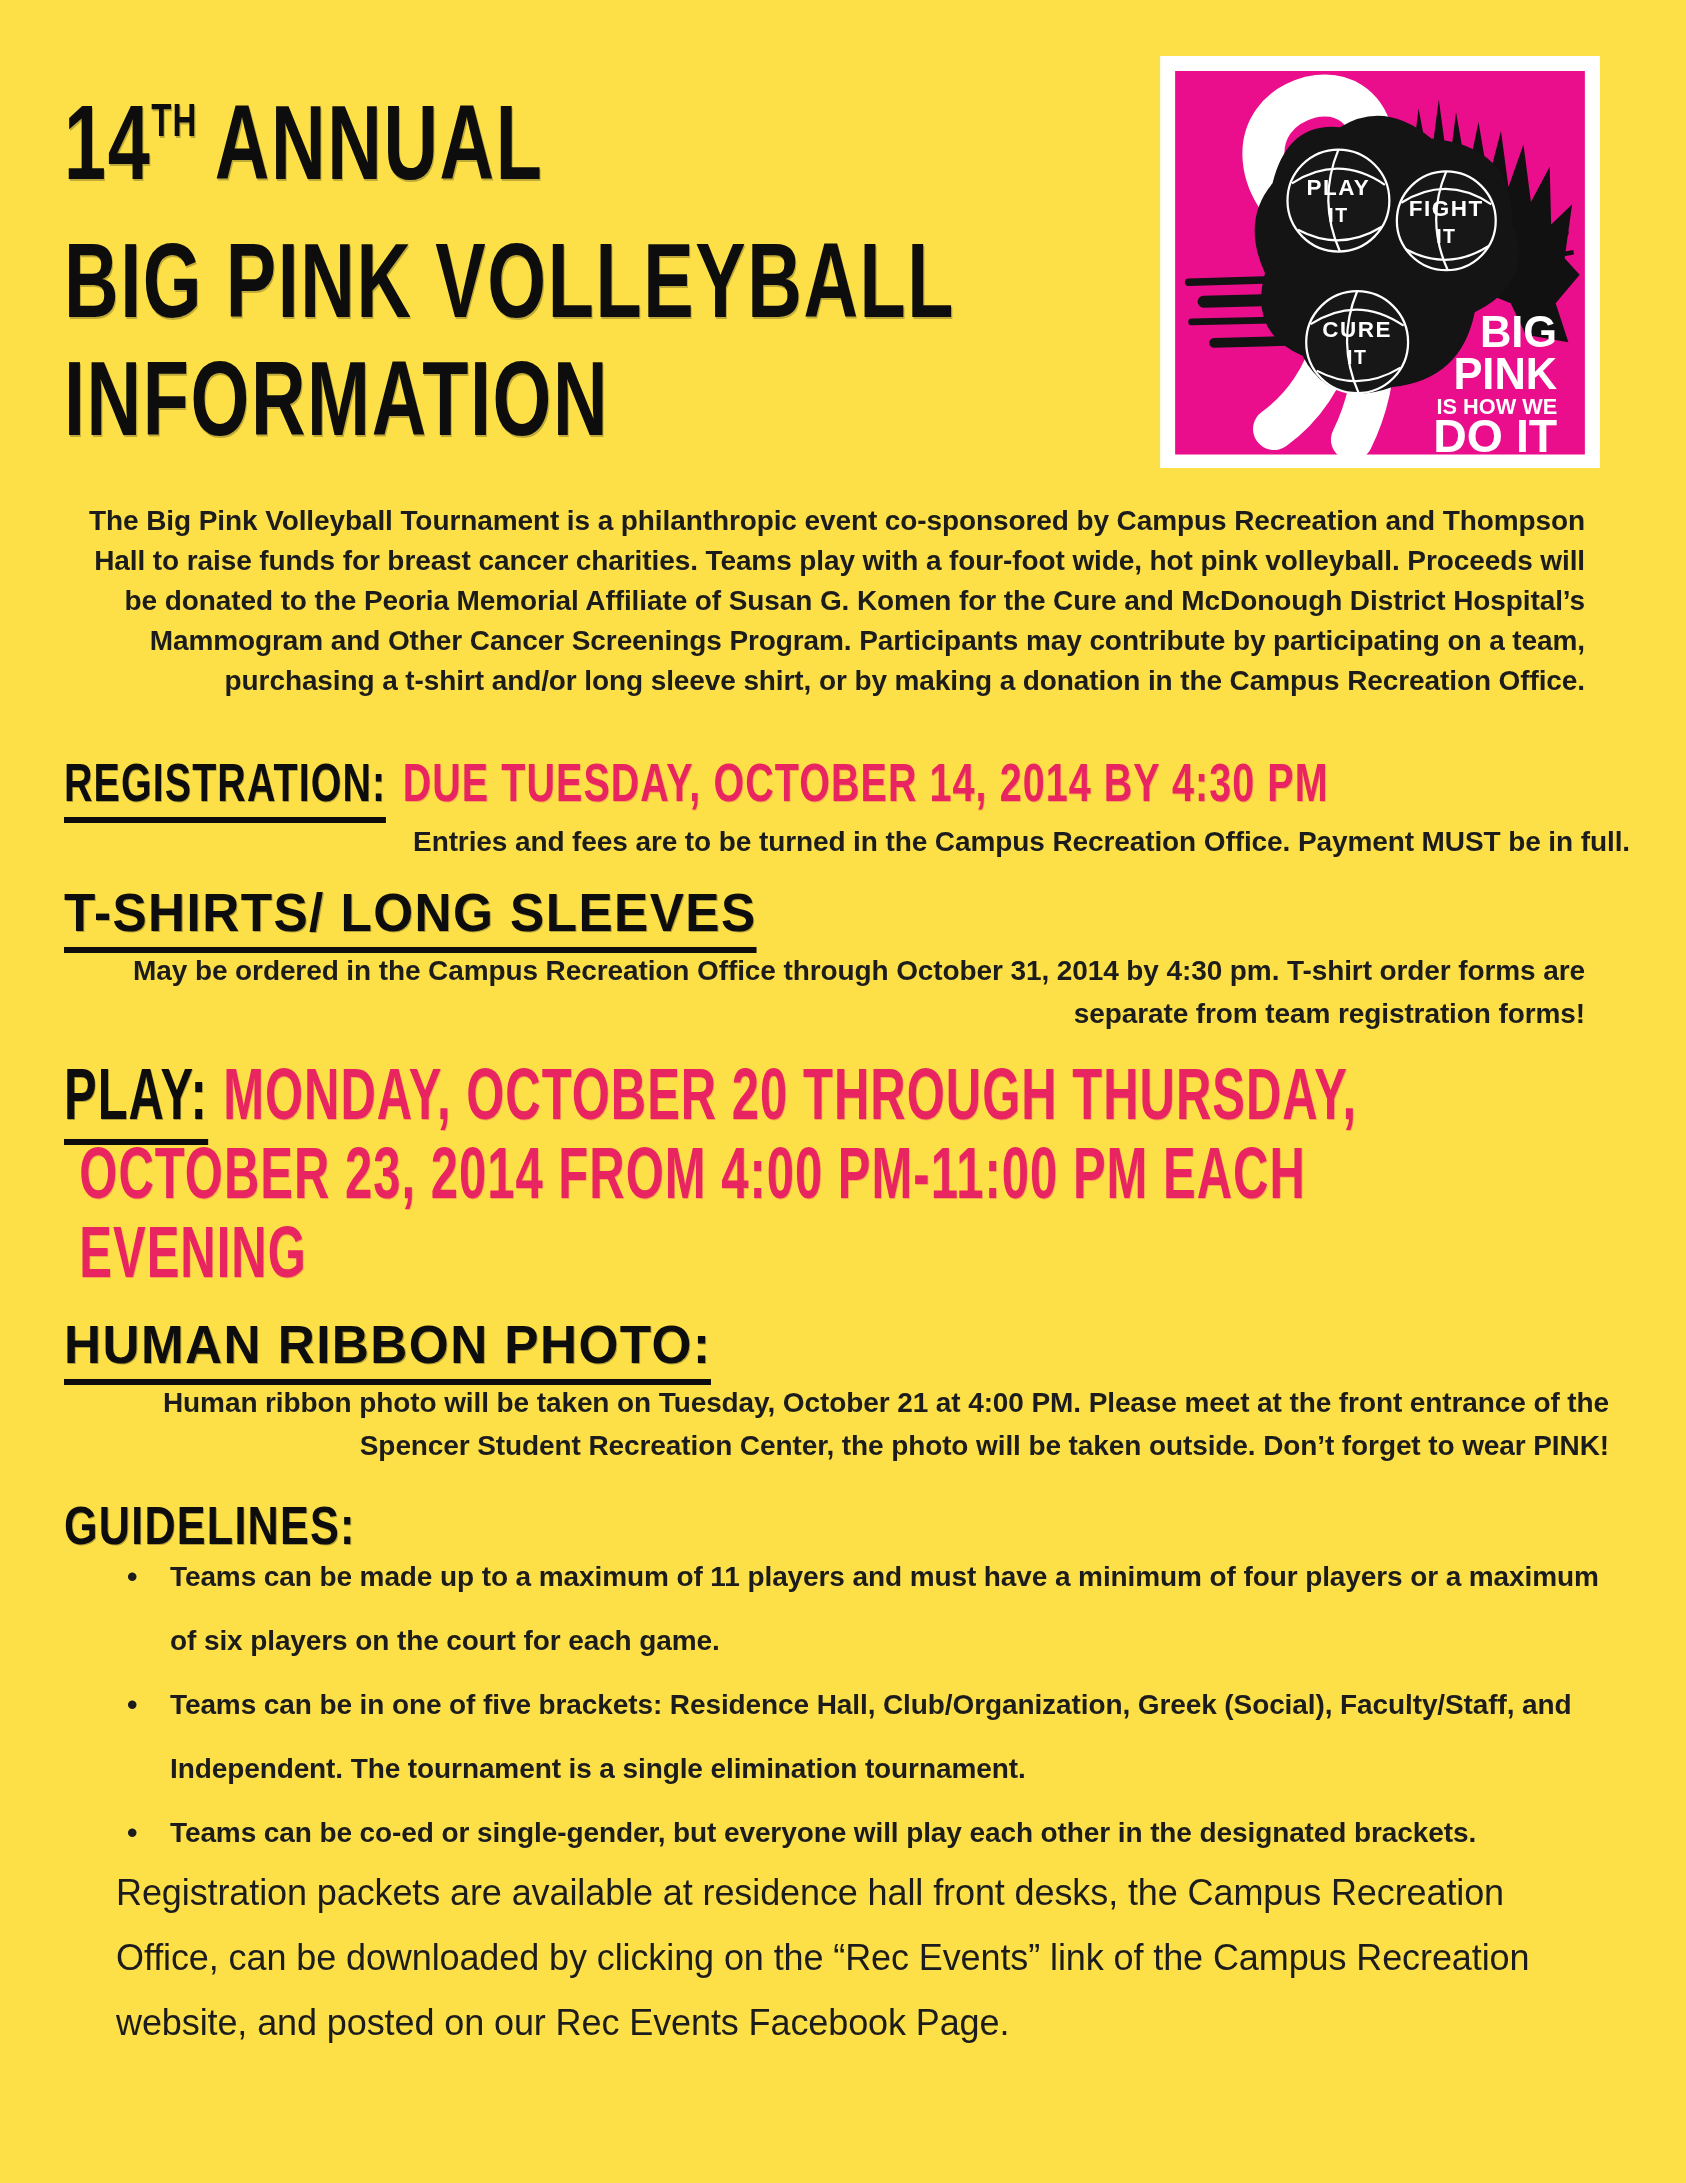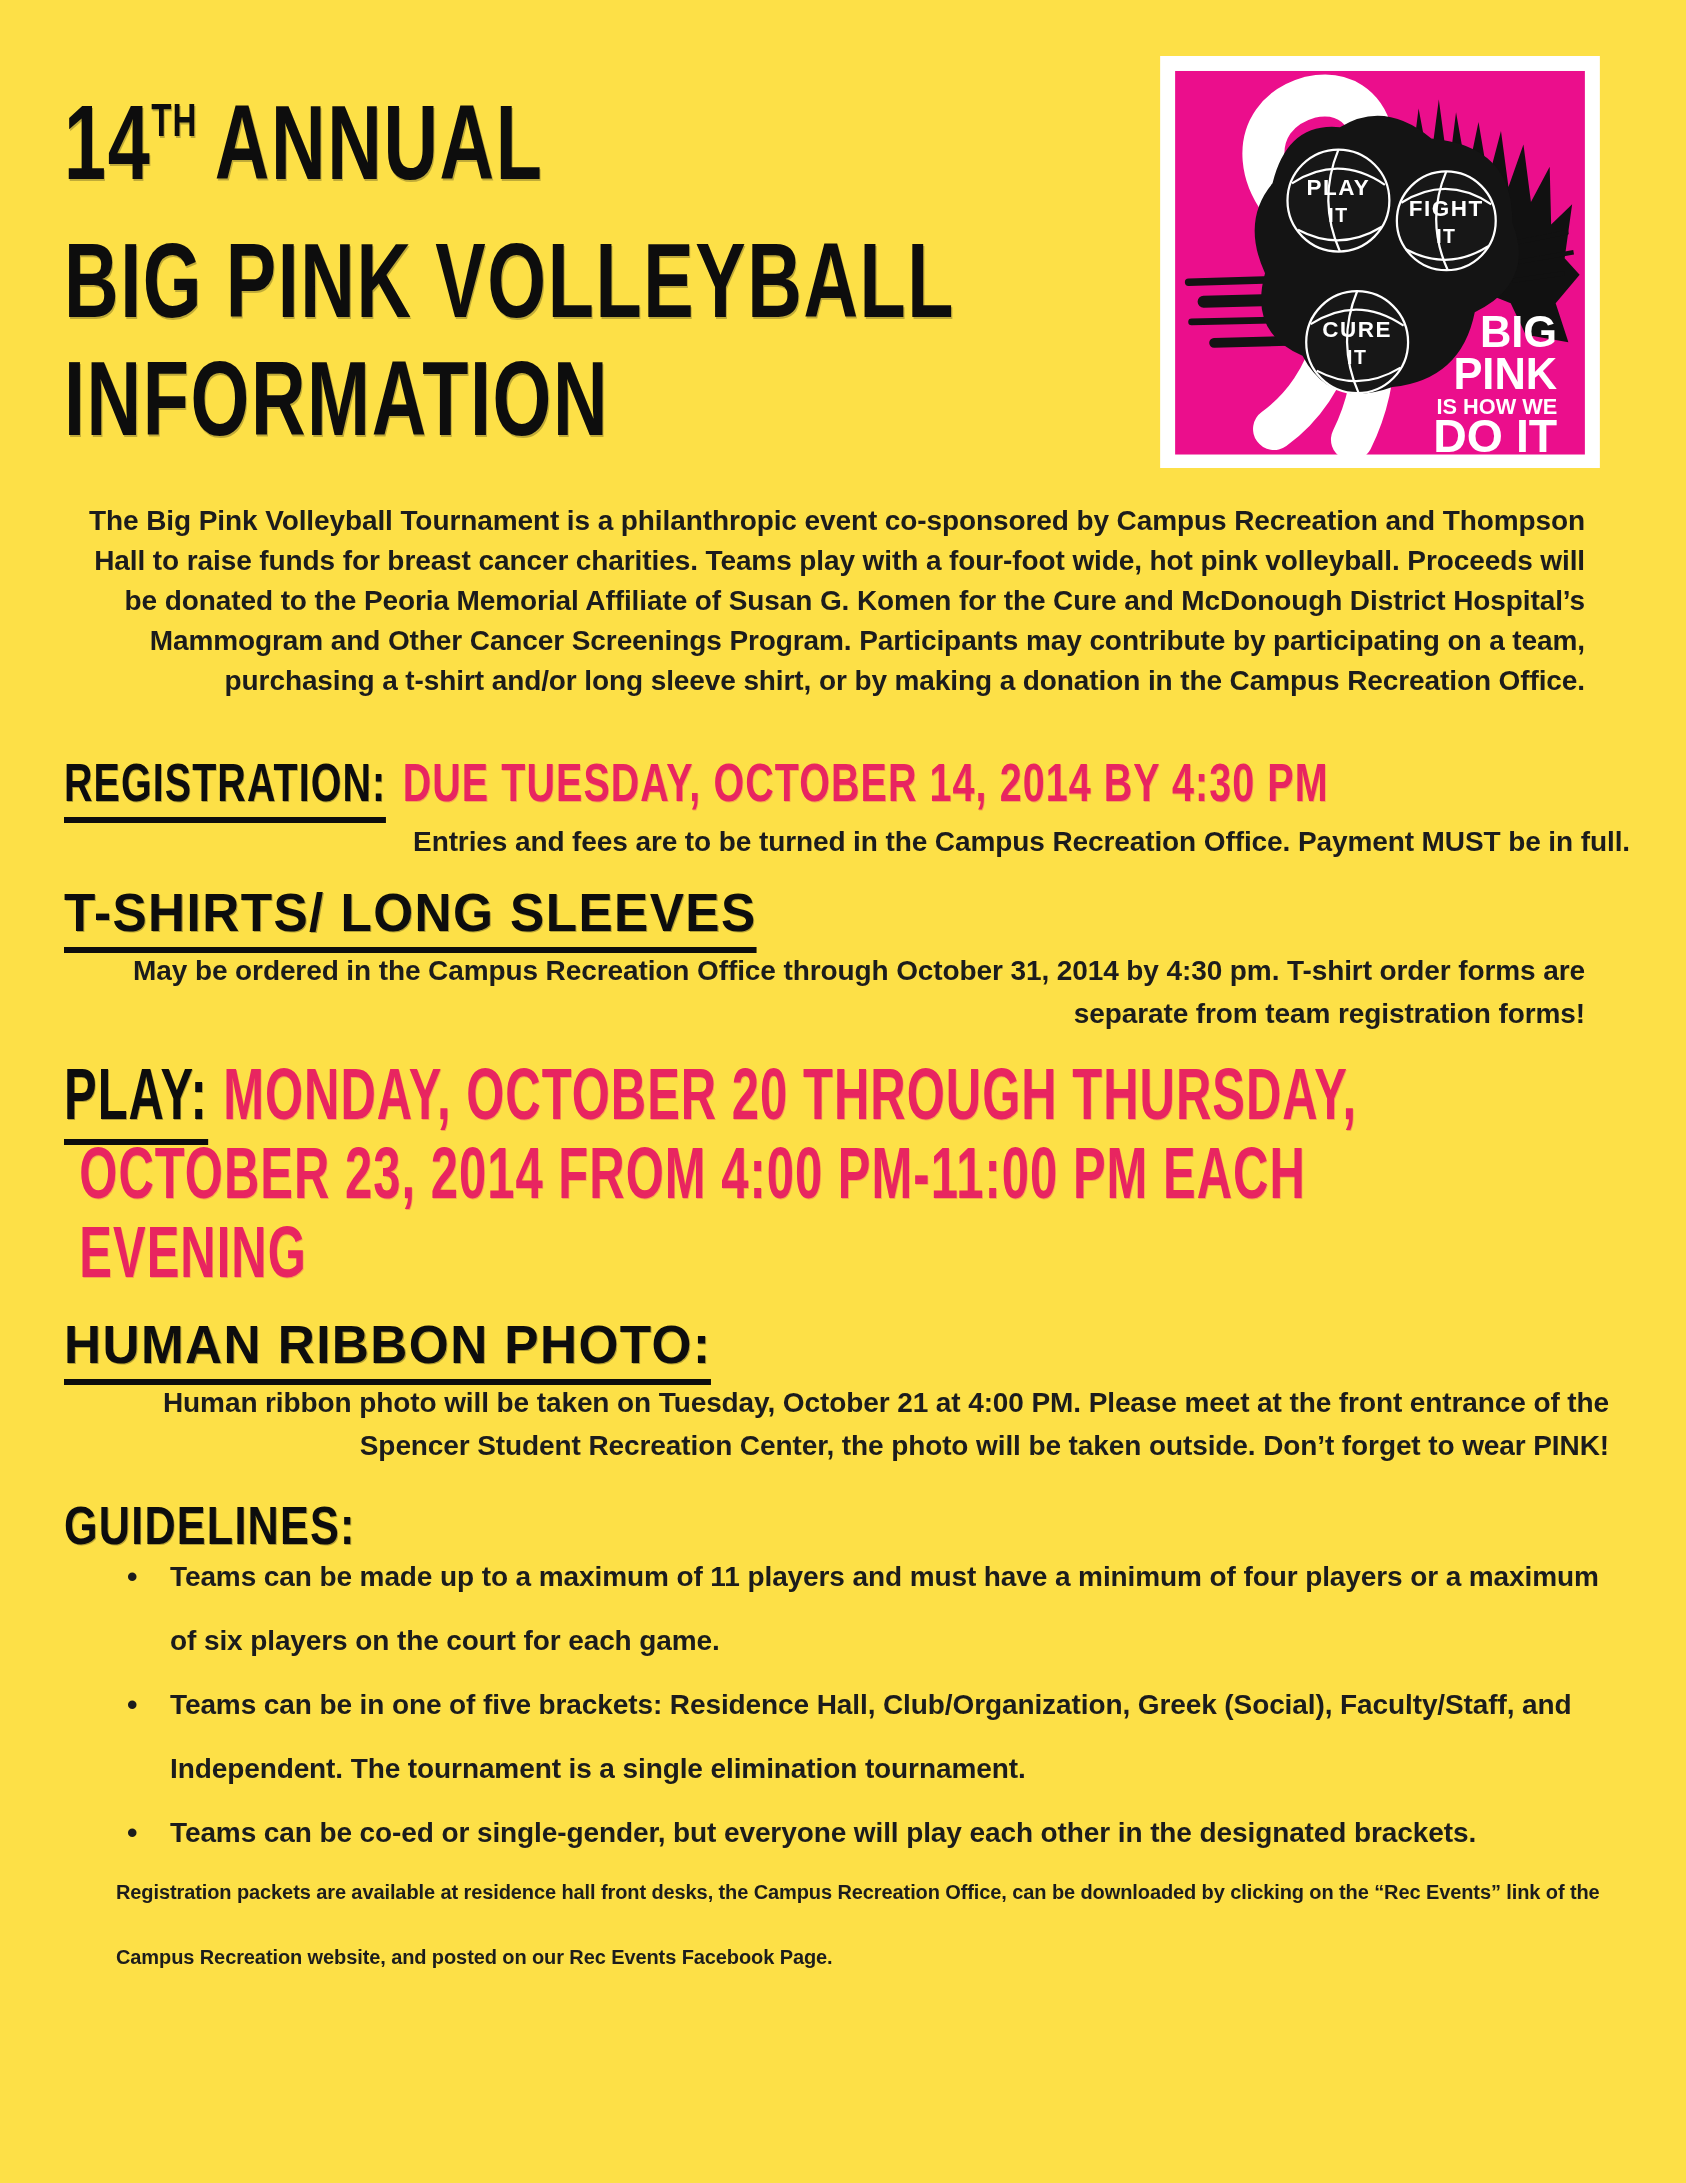--- a/index.html
+++ b/index.html
@@ -70,21 +70,21 @@
     color:var(--body-ink);font-weight:700;font-size:28px;line-height:64px;letter-spacing:-0.1px;
   }
   .bullets li{position:relative;padding-left:46px;}
   .bullets li::before{
     content:"\2022";position:absolute;left:3px;top:0;
     font-size:30px;color:var(--body-ink);
   }
 
   .para-footer{
     position:absolute;left:116px;top:1860px;width:1495px;
-    color:var(--body-ink);font-weight:700;font-size:20px;line-height:65px;letter-spacing:-0.1px;
+    color:var(--body-ink);font-weight:400;font-size:36px;line-height:65px;letter-spacing:-0.1px;
   }
 </style>
 </head>
 <body>
 
 <div class="page">
 
   <div class="title">
     <div><span>14</span><span class="sup">TH</span><span class="after-sup">ANNUAL</span></div>
     <div>BIG PINK VOLLEYBALL</div>

